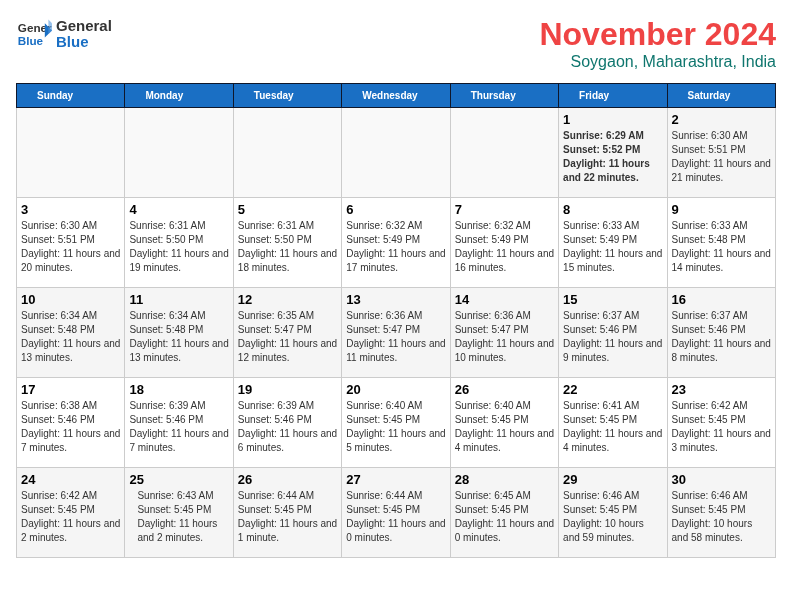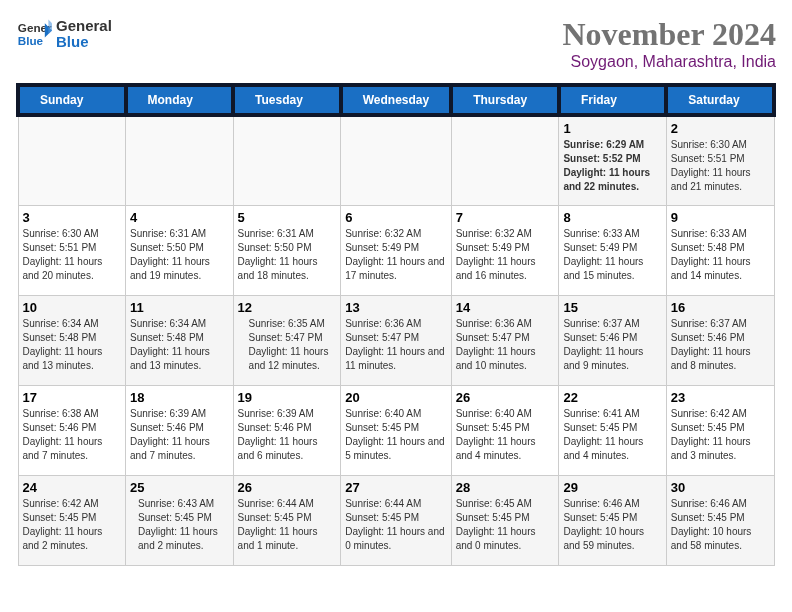--- a/index.html
+++ b/index.html
@@ -24,40 +24,39 @@
     .logo-icon {
       width: 36px;
       height: 36px;
     }
     .title-block {
       text-align: right;
     }
     .month-title {
       font-size: 32px;
       font-weight: bold;
-      color: #737373;
-      font-family: Liberation Serif, serif;
+      color: #ef4444;
     }
     .subtitle {
       font-size: 16px;
-      color: #701a75;
+      color: #0f766e;
     }
     table {
       width: 100%;
       border-collapse: collapse;
       font-size: 11px;
     }
     thead tr th {
       background-color: #1a6fc4;
       color: #fff;
       padding: 6px 20px;
       text-align: left;
-      font-size: 12px;
+      font-size: 10px;
       font-weight: bold;
-      border: 4px solid #0f172a;
+      border: 1px solid #0f172a;
     }
     tbody tr td {
       border: 1px solid #ccc;
       vertical-align: top;
       padding: 4px;
       min-height: 80px;
       height: 90px;
       width: calc(100%/7);
     }
     tbody tr:nth-child(odd) td {
@@ -185,21 +184,21 @@
 Daylight: 11 hours and 13 minutes.</div>
         </td>
         <td>
           <span class="day-num">11</span>
           <div class="day-info" style="white-space: pre-line;">Sunrise: 6:34 AM
 Sunset: 5:48 PM
 Daylight: 11 hours and 13 minutes.</div>
         </td>
         <td>
           <span class="day-num">12</span>
-          <div class="day-info" style="white-space: pre-line; margin-left: 11px;">Sunrise: 6:35 AM
+          <div class="day-info" style="white-space: pre-line;">Sunrise: 6:35 AM
 Sunset: 5:47 PM
 Daylight: 11 hours and 12 minutes.</div>
         </td>
         <td>
           <span class="day-num">13</span>
           <div class="day-info" style="white-space: pre-line;">Sunrise: 6:36 AM
 Sunset: 5:47 PM
 Daylight: 11 hours and 11 minutes.</div>
         </td>
         <td>

